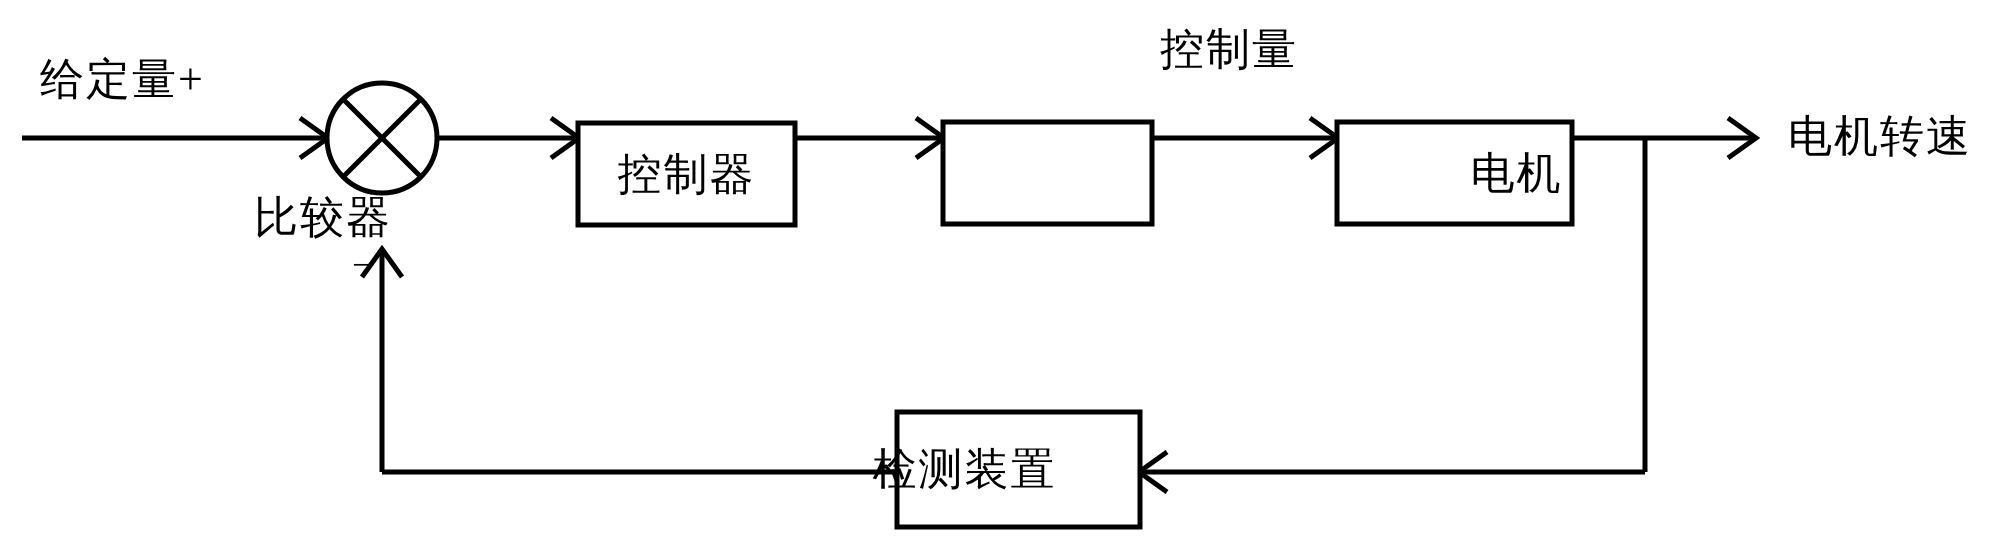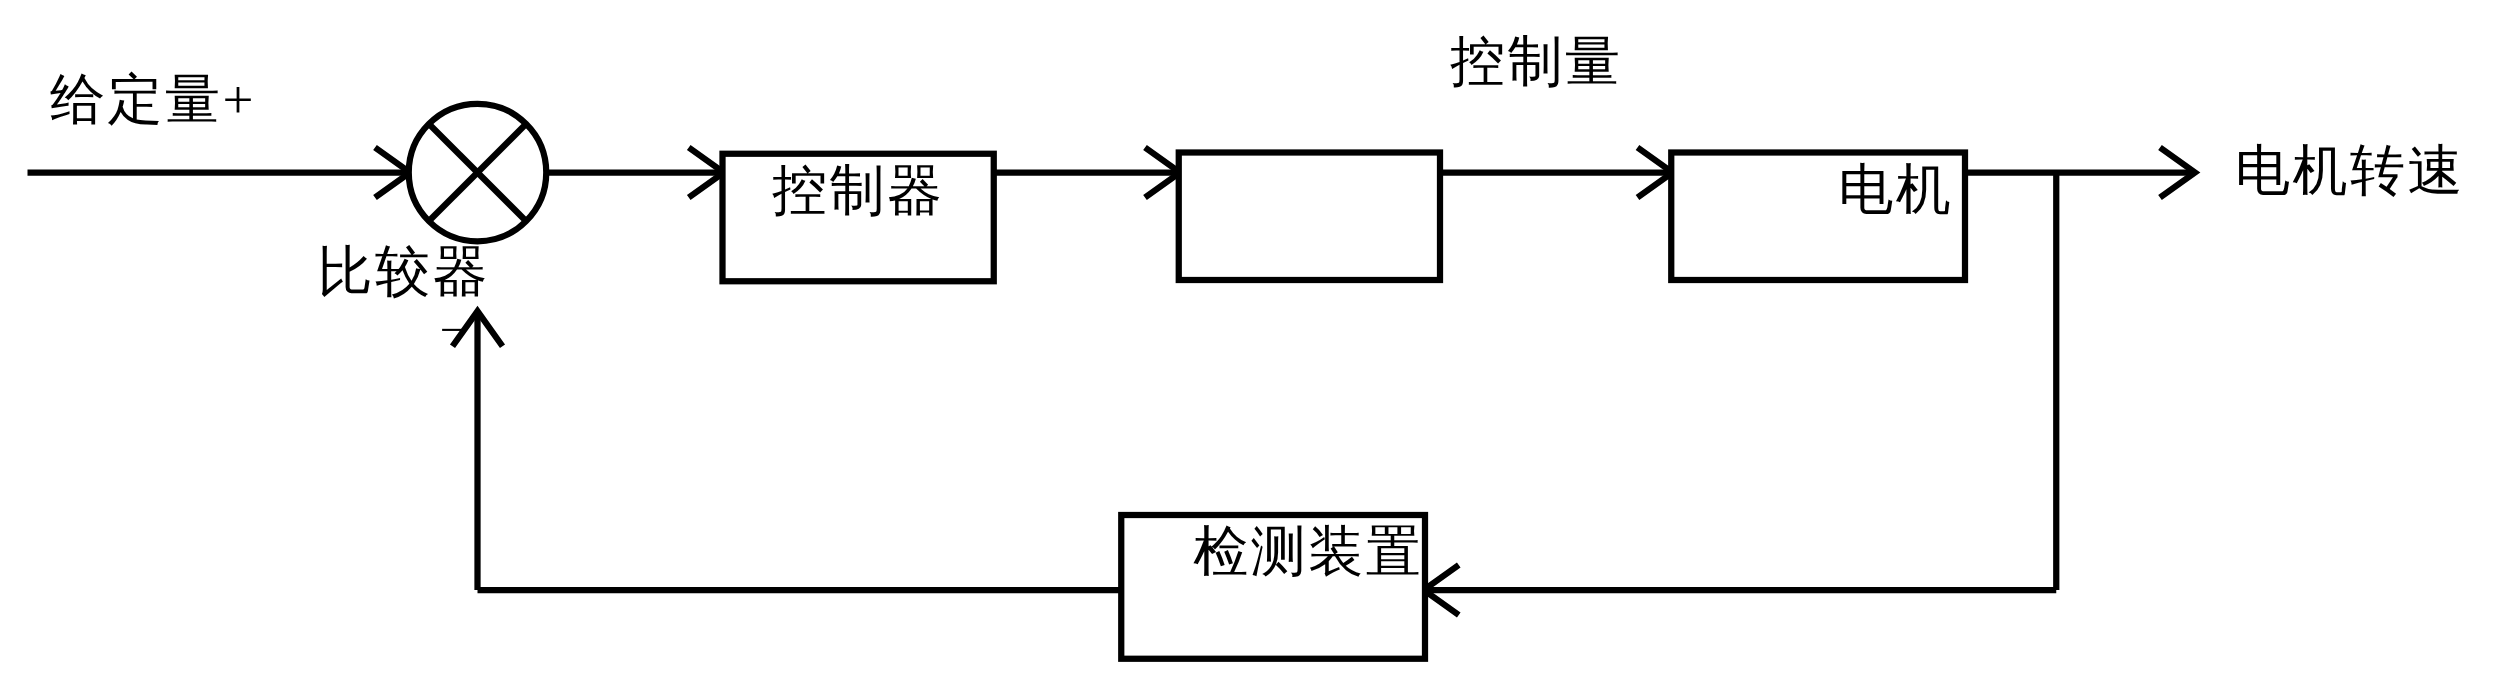--- a/index.html
+++ b/index.html
@@ -66,24 +66,25 @@
   .free-label {
     font-size: 44px;
     letter-spacing: 2px;
   }
   .sign-label {
     font-size: 34px;
   }
   .blk-controller { left: 578px; top: 123px; width: 217px; height: 102px; }
   .blk-mcu        { left: 943px; top: 122px; width: 209px; height: 102px; }
   .blk-motor      { left: 1399px; top: 122px; width: 235px; height: 102px; }
-  .blk-sensor     { left: 925px; top: 412px; width: 243px; height: 115px; }
+  .blk-sensor     { left: 843px; top: 412px; width: 243px; height: 115px; }
   .block-text-wrap {
     position: absolute;
     display: flex;
+    align-items: center;
     justify-content: center;
   }
 </style>
 </head>
 <body>
 
 <div id="diagram-root">
 
   <svg id="diagram-svg" viewBox="0 0 2000 538">
 

